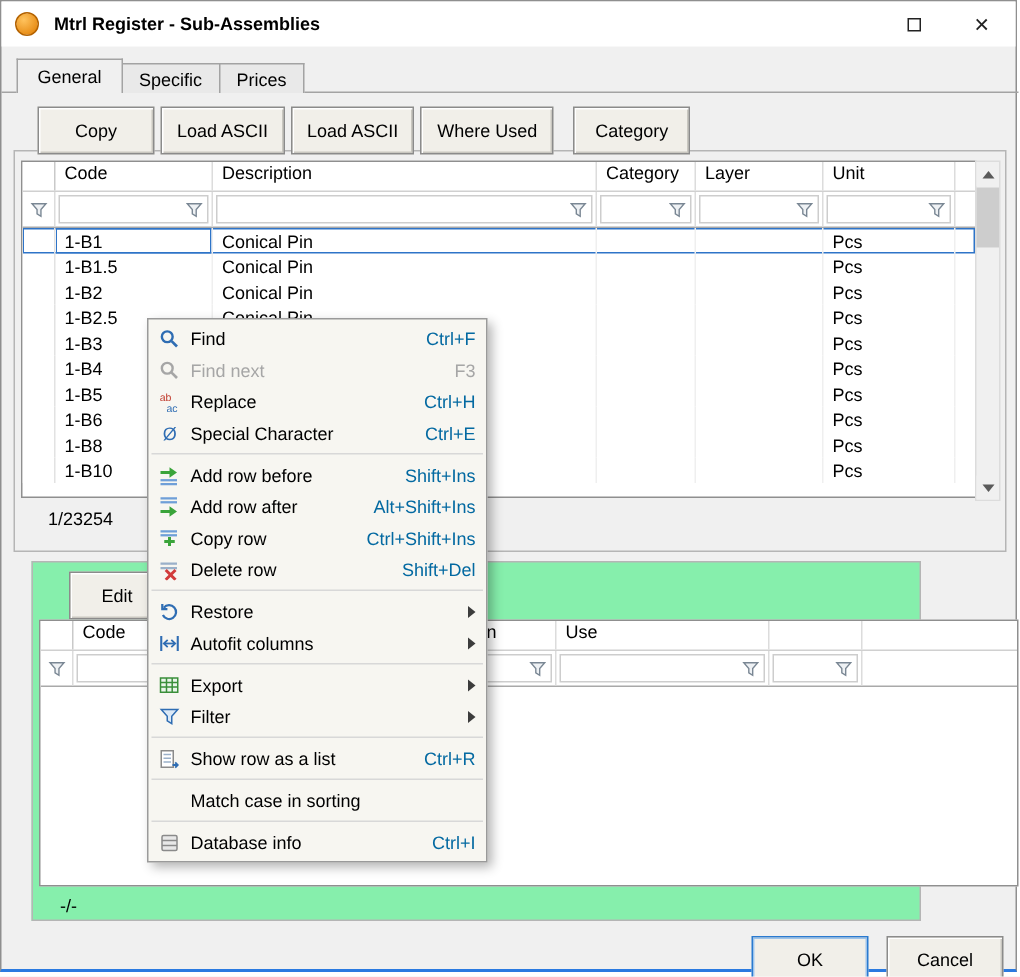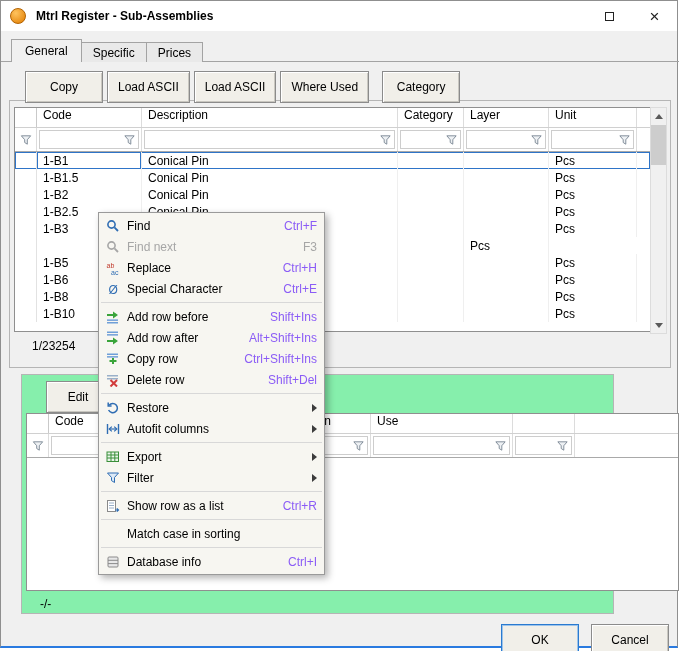--- a/index.html
+++ b/index.html
@@ -73,21 +73,21 @@
   
   .footer-btn{position:absolute;top:623px;width:78px;height:21px}
   .ok-btn{left:500px;border:1px solid #2a7ad0;box-shadow:inset 0 0 0 1px #9cc3ea,inset 1px 1px 0 #fff}
   .cancel-btn{left:590px}
 
   
   .menu{position:absolute;left:97px;top:211px;width:227px;background:#f7f6f1;border:1px solid #9a9a9a;box-shadow:3px 3px 7px rgba(0,0,0,.3);padding:2px 0;z-index:50}
   .menu-item{display:flex;align-items:center;height:21px;padding:0 7px 0 3px}
   .mi-icon{width:22px;height:14px;display:flex;align-items:center;justify-content:center;flex:0 0 auto}
   .mi-label{flex:1;padding-left:3px;white-space:nowrap;overflow:hidden}
-  .mi-shortcut{min-width:72px;text-align:right;color:#8b5cf6;white-space:nowrap}
+  .mi-shortcut{min-width:72px;text-align:right;color:#0369a1;white-space:nowrap}
   .menu-item.disabled .mi-label,.menu-item.disabled .mi-shortcut{color:#a6a6a6}
   .mi-arrow{width:10px;display:flex;justify-content:flex-end;align-items:center}
   .mi-arrow::before{content:"";width:0;height:0;border-top:4px solid transparent;border-bottom:4px solid transparent;border-left:5px solid #3c3c3c}
   .menu-sep{height:1px;background:#d8d8d8;margin:3px 2px}
 </style>
 </head>
 <body>
 
 <svg width="0" height="0" style="position:absolute" aria-hidden="true">
   <defs>
@@ -339,20 +339,21 @@
             <div class="cell gutter"></div>
             <div class="cell cell-code">1-B3</div>
             <div class="cell"></div>
             <div class="cell"></div>
             <div class="cell"></div>
             <div class="cell">Pcs</div>
           </div>
 
           <div class="t1g row">
             <div class="cell gutter"></div>
+            <div class="cell cell-code">1-B4</div>
             <div class="cell"></div>
             <div class="cell"></div>
             <div class="cell"></div>
             <div class="cell">Pcs</div>
           </div>
 
           <div class="t1g row">
             <div class="cell gutter"></div>
             <div class="cell cell-code">1-B5</div>
             <div class="cell"></div>

